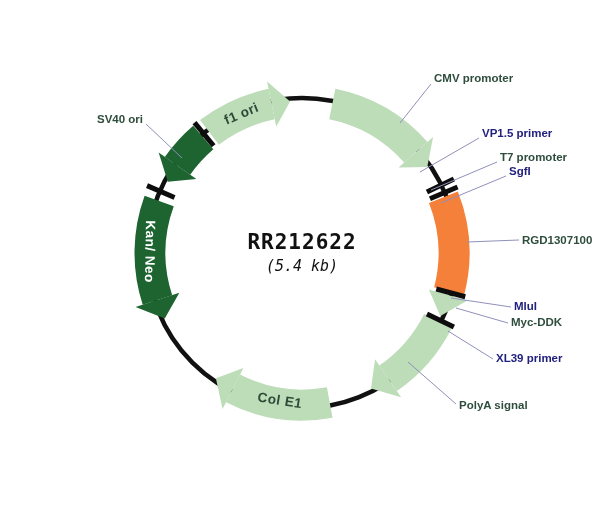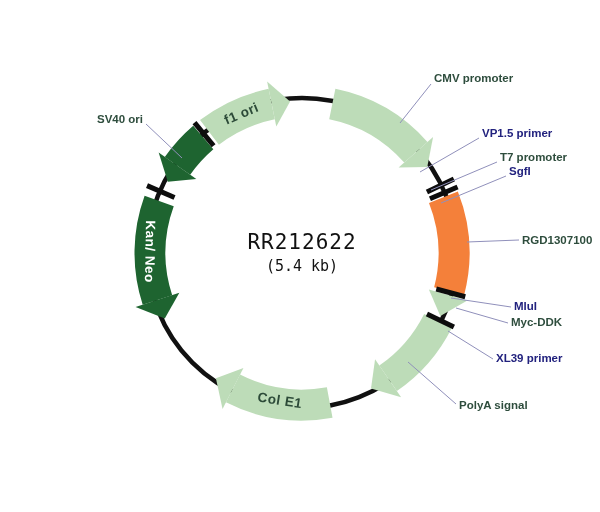--- a/index.html
+++ b/index.html
@@ -13,28 +13,29 @@
   svg{position:absolute;left:0;top:0;}
   .center-label{
     position:absolute;
     left:302px;top:252px;
     transform:translate(-50%,-50%);
     text-align:center;
     pointer-events:none;
   }
   .plasmid-name{
     font-family:"DejaVu Sans Mono",monospace;
-    font-weight:normal;
+    font-weight:bold;
     font-size:21px;
     letter-spacing:1px;
     color:#111111;
     white-space:nowrap;
   }
   .plasmid-size{
     font-family:"DejaVu Sans Mono",monospace;
+    font-style:italic;
     font-size:15px;
     color:#111111;
     margin-top:3px;
     white-space:nowrap;
   }
 </style>
 </head>
 <body>
 
 <div class="stage">

